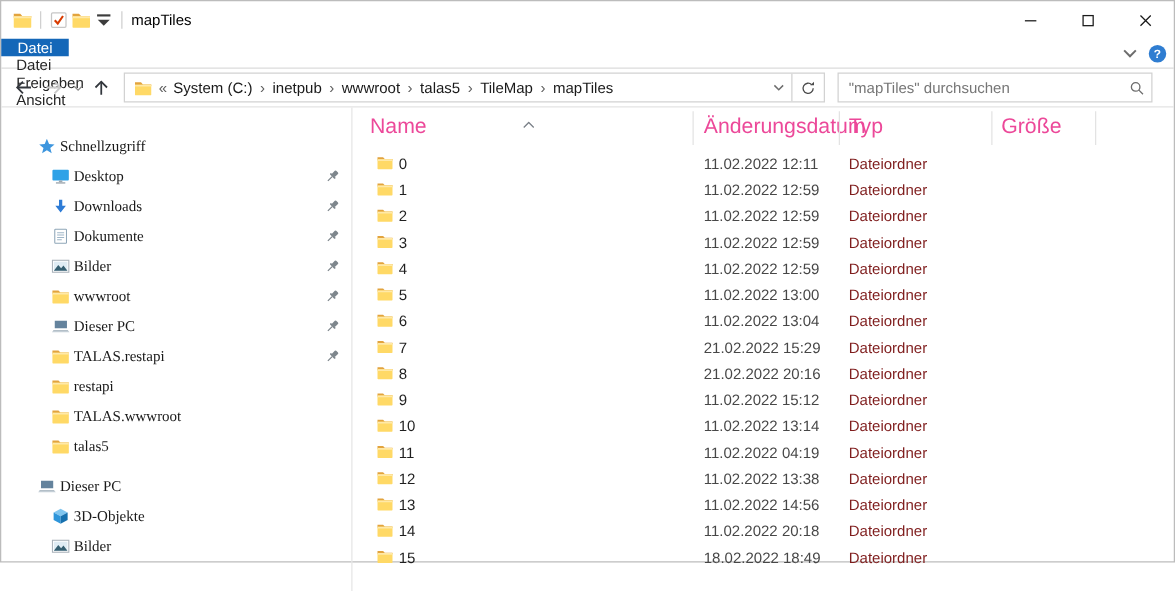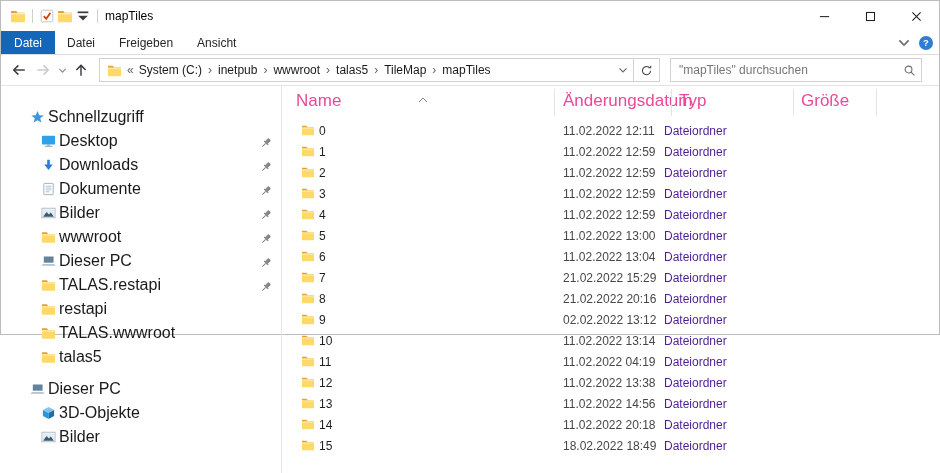--- a/index.html
+++ b/index.html
@@ -1,17 +1,17 @@
 <!DOCTYPE html>
 <html style="--accent: #1467b8;"><head>
 <meta charset="utf-8">
 <style>
   html,body{margin:0;padding:0;width:940px;height:473px;overflow:hidden;
     font-family:"Liberation Sans","DejaVu Sans",sans-serif;background:#fff;}
-  .window{position:relative;width:940px;height:335px;background:#fff;box-sizing:border-box;
+  .window{position:relative;width:940px;height:450px;background:#fff;box-sizing:border-box;
     border:1px solid #bcbcbc;}
   
   .titlebar{height:30px;display:flex;align-items:center;}
   .qat{display:flex;align-items:center;padding-left:8px;}
   .icon{display:inline-flex;align-items:center;justify-content:center;}
   .qat .icon{width:18px;height:18px;}
   .qat .icon svg{width:16px;height:16px;}
   .tb-sep{width:1px;height:14px;background:#d0d0d0;margin:0 5px;}
   .win-title{font-size:12px;color:#000;margin-left:2px;}
   .wincontrols{margin-left:auto;display:flex;height:30px;}
@@ -48,41 +48,41 @@
   .searchbox{margin-left:10px;width:252px;height:24px;border:1px solid #d2d2d2;display:flex;
     align-items:center;box-sizing:border-box;background:#fff;}
   .search-placeholder{font-size:12px;color:#767676;padding-left:8px;flex:1;white-space:nowrap;
     overflow:hidden;}
   .search-ic{width:24px;height:22px;display:flex;align-items:center;justify-content:center;flex:none;}
   .search-ic svg{width:13px;height:13px;}
   
   .main{display:flex;height:388px;}
   .sidebar{width:281px;flex:none;border-right:1px solid #e6e6e6;box-sizing:border-box;
     padding-top:19px;overflow:hidden;}
-  .side-row{height:24px;display:flex;align-items:center;position:relative;font-size:16px;
-    color:#1a1a1a;}
+  .side-row{height:24px;display:flex;align-items:center;position:relative;font-size:12px;
+    color:#1a1a1a;font-family:Liberation Serif, serif;}
   .side-row.section{padding-left:28px;}
   .side-row.child{padding-left:39px;}
   .side-row .icon{width:16px;height:16px;margin-right:3px;flex:none;}
   .side-row .icon svg{width:15px;height:14px;}
   .side-row .pin{position:absolute;right:9px;top:6px;width:12px;height:12px;}
   .side-row .pin svg{width:12px;height:12px;}
   .side-gap{height:8px;}
   .content{flex:1;position:relative;}
   .listheader{position:relative;height:32px;font-size:17px;color:#ec4899;}
   .colhead{position:absolute;bottom:7px;}
   .col-divider{position:absolute;top:3px;height:27px;width:1px;background:#e3e3e3;}
   .sort-caret{position:absolute;top:2px;width:10px;height:6px;}
   .rows{position:absolute;top:34px;left:0;right:0;}
   .file-row{height:21px;position:relative;font-size:12px;display:flex;align-items:center;}
   .file-row .icon{position:absolute;left:19px;top:3px;width:14px;height:14px;}
   .file-row .icon svg{width:14px;height:12px;}
   .fname{position:absolute;left:37px;color:#1f1f1f;}
   .fdate{position:absolute;left:281px;color:#474747;}
-  .ftype{position:absolute;left:382px;color:#4c1d95;}
+  .ftype{position:absolute;left:397px;color:#7f1d1d;}
   .fsize{position:absolute;left:519px;color:#474747;}
 </style>
 </head>
 <body>
 
 <div class="window">
 
   <div class="titlebar">
     <div class="qat">
       <span class="icon">
@@ -134,21 +134,21 @@
           <span class="icon">
             <svg viewBox="0 0 12 12">
               <path d="M1.5 1.5 10.5 10.5 M10.5 1.5 1.5 10.5" stroke="#1a1a1a" stroke-width="1.1" fill="none"></path>
             </svg>
           </span>
         </div>
     </div>
   </div>
 
   <div class="tabsrow">
-    <div id="tabs" style="display:flex;align-items:stretch;">
+    <div id="tabs" style="display:flex;align-items:stretch;flex-direction:column;">
         <div class="tab active">Datei</div>
         <div class="tab">Datei</div>
         <div class="tab">Freigeben</div>
         <div class="tab">Ansicht</div>
       </div>
     <div class="ribbon-right">
       <span class="icon">
           <svg viewBox="0 0 12 12">
             <path d="M2.5 4 6 7.5 9.5 4" stroke="#6d6d6d" stroke-width="1.2" fill="none"></path>
           </svg>
@@ -569,21 +569,21 @@
           </div>
           <div class="file-row">
             <span class="icon">
               <svg viewBox="0 0 16 14">
                 <path d="M1 2h5.2l1.6 1.8H15V5H1z" fill="#e2a33d"></path>
                 <path d="M1 4h14v8.6a.6.6 0 0 1-.6.6H1.6a.6.6 0 0 1-.6-.6z" fill="#ffd966"></path>
                 <path d="M1 4h14v1.5H1z" fill="#ffe9a8"></path>
               </svg>
             </span>
             <span class="fname">9</span>
-            <span class="fdate">02.02.2022 13:12</span>
+            <span class="fdate">11.02.2022 15:12</span>
             <span class="ftype">Dateiordner</span>
             <span class="fsize"></span>
           </div>
           <div class="file-row">
             <span class="icon">
               <svg viewBox="0 0 16 14">
                 <path d="M1 2h5.2l1.6 1.8H15V5H1z" fill="#e2a33d"></path>
                 <path d="M1 4h14v8.6a.6.6 0 0 1-.6.6H1.6a.6.6 0 0 1-.6-.6z" fill="#ffd966"></path>
                 <path d="M1 4h14v1.5H1z" fill="#ffe9a8"></path>
               </svg>

